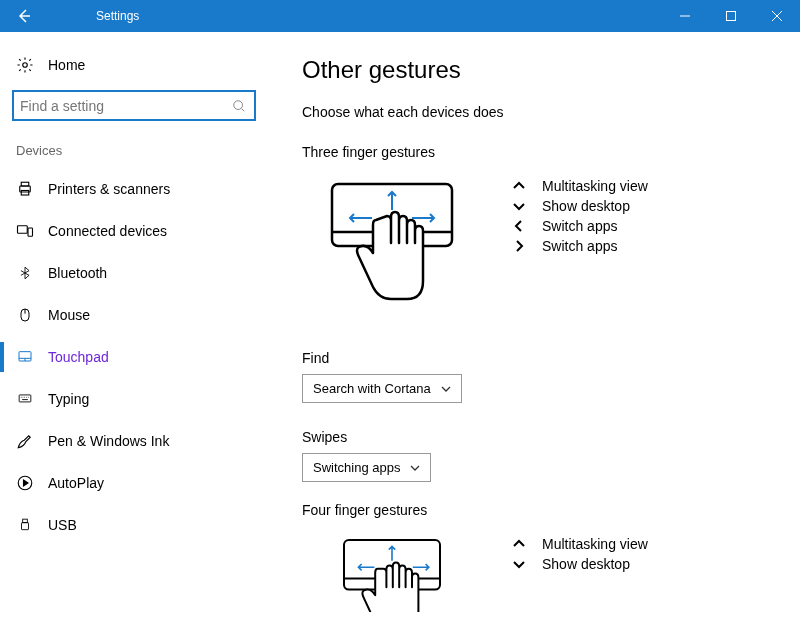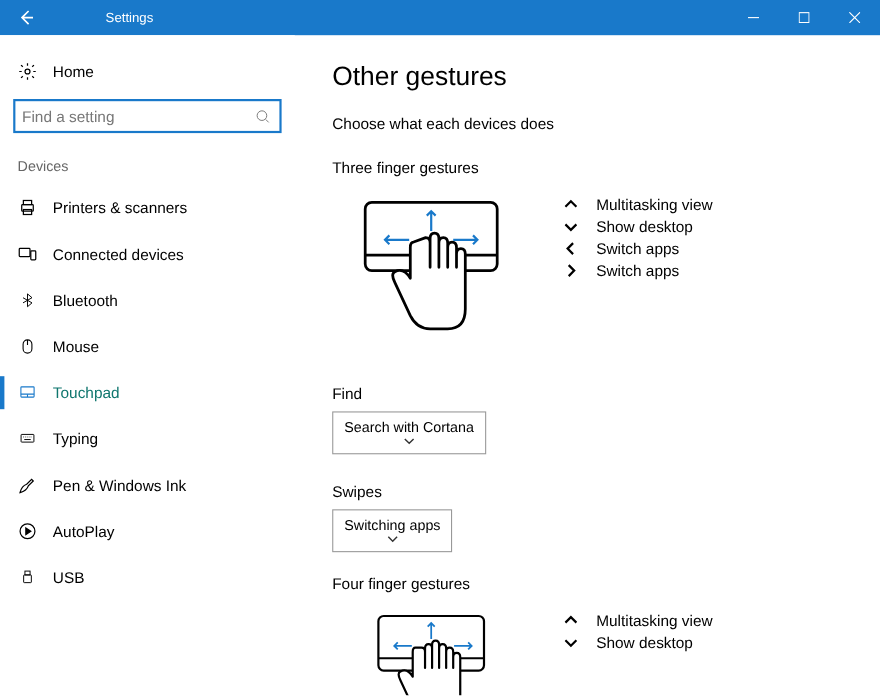--- a/index.html
+++ b/index.html
@@ -13,34 +13,34 @@
 .sidebar { width: 268px; padding: 14px 0 0 0; background: #fff; }
 .home-row { display: flex; align-items: center; padding: 10px 16px 16px 16px; gap: 14px; }
 .home-row .gear { width: 18px; height: 18px; }
 .home-row span { font-size: 14px; }
 .search { margin: 0 12px 14px 12px; border: 2px solid #1979ca; height: 31px; display: flex; align-items: center; padding: 0 8px 0 6px; }
 .search input { border: none; outline: none; flex: 1; font-size: 14px; color: #777; background: transparent; }
 .search input::placeholder { color: #777; }
 .search .sicon { width: 14px; height: 14px; color: #777; }
 .group-label { padding: 8px 16px 10px 16px; color: #666; font-size: 13px; }
 .nav-item { display: flex; align-items: center; gap: 14px; padding: 12px 16px; cursor: pointer; font-size: 14px; }
-.nav-item.selected { color: #0f766e; position: relative; }
+.nav-item.selected { color: #6d28d9; position: relative; }
 .nav-item.selected::before { content: ""; position: absolute; left: 0; top: 6px; bottom: 6px; width: 4px; background: #1979ca; }
 .nav-icon { width: 18px; height: 18px; display: flex; align-items: center; justify-content: center; flex-shrink: 0; }
 .main { flex: 1; padding: 24px 20px 0 34px; overflow: hidden; }
 h1 { font-weight: 400; font-size: 24px; margin-bottom: 20px; }
 .subhead { font-size: 14px; margin-bottom: 24px; }
 .section-title { font-size: 14px; margin-bottom: 14px; }
 .gesture-block { display: flex; gap: 30px; margin-bottom: 16px; }
 .gesture-diagram { width: 180px; flex-shrink: 0; }
 .gesture-list { display: flex; flex-direction: column; gap: 4px; padding-top: 4px; }
 .gesture-row { display: flex; align-items: center; gap: 16px; font-size: 14px; }
 .gesture-arrow { width: 14px; height: 14px; display: flex; align-items: center; justify-content: center; }
 .drop-label { font-size: 14px; margin-bottom: 8px; margin-top: 6px; }
-.dropdown { border: 1px solid #999; padding: 6px 10px; display: inline-flex; align-items: center; font-size: 13px; cursor: pointer; margin-bottom: 20px; flex-direction: column; }
+.dropdown { border: 1px solid #999; padding: 6px 10px; display: inline-flex; align-items: center; gap: 10px; font-size: 13px; cursor: pointer; margin-bottom: 20px; }
 .dropdown .chev { width: 10px; height: 10px; }
 svg { display: block; }
 </style>
 </head>
 <body>
 
 <div class="titlebar">
   <div class="back-btn">
     <svg width="16" height="16" viewBox="0 0 16 16" stroke="#fff" stroke-width="1.5" fill="none">
         <path d="M10 2 L4 8 L10 14 M4 8 H14"></path>

